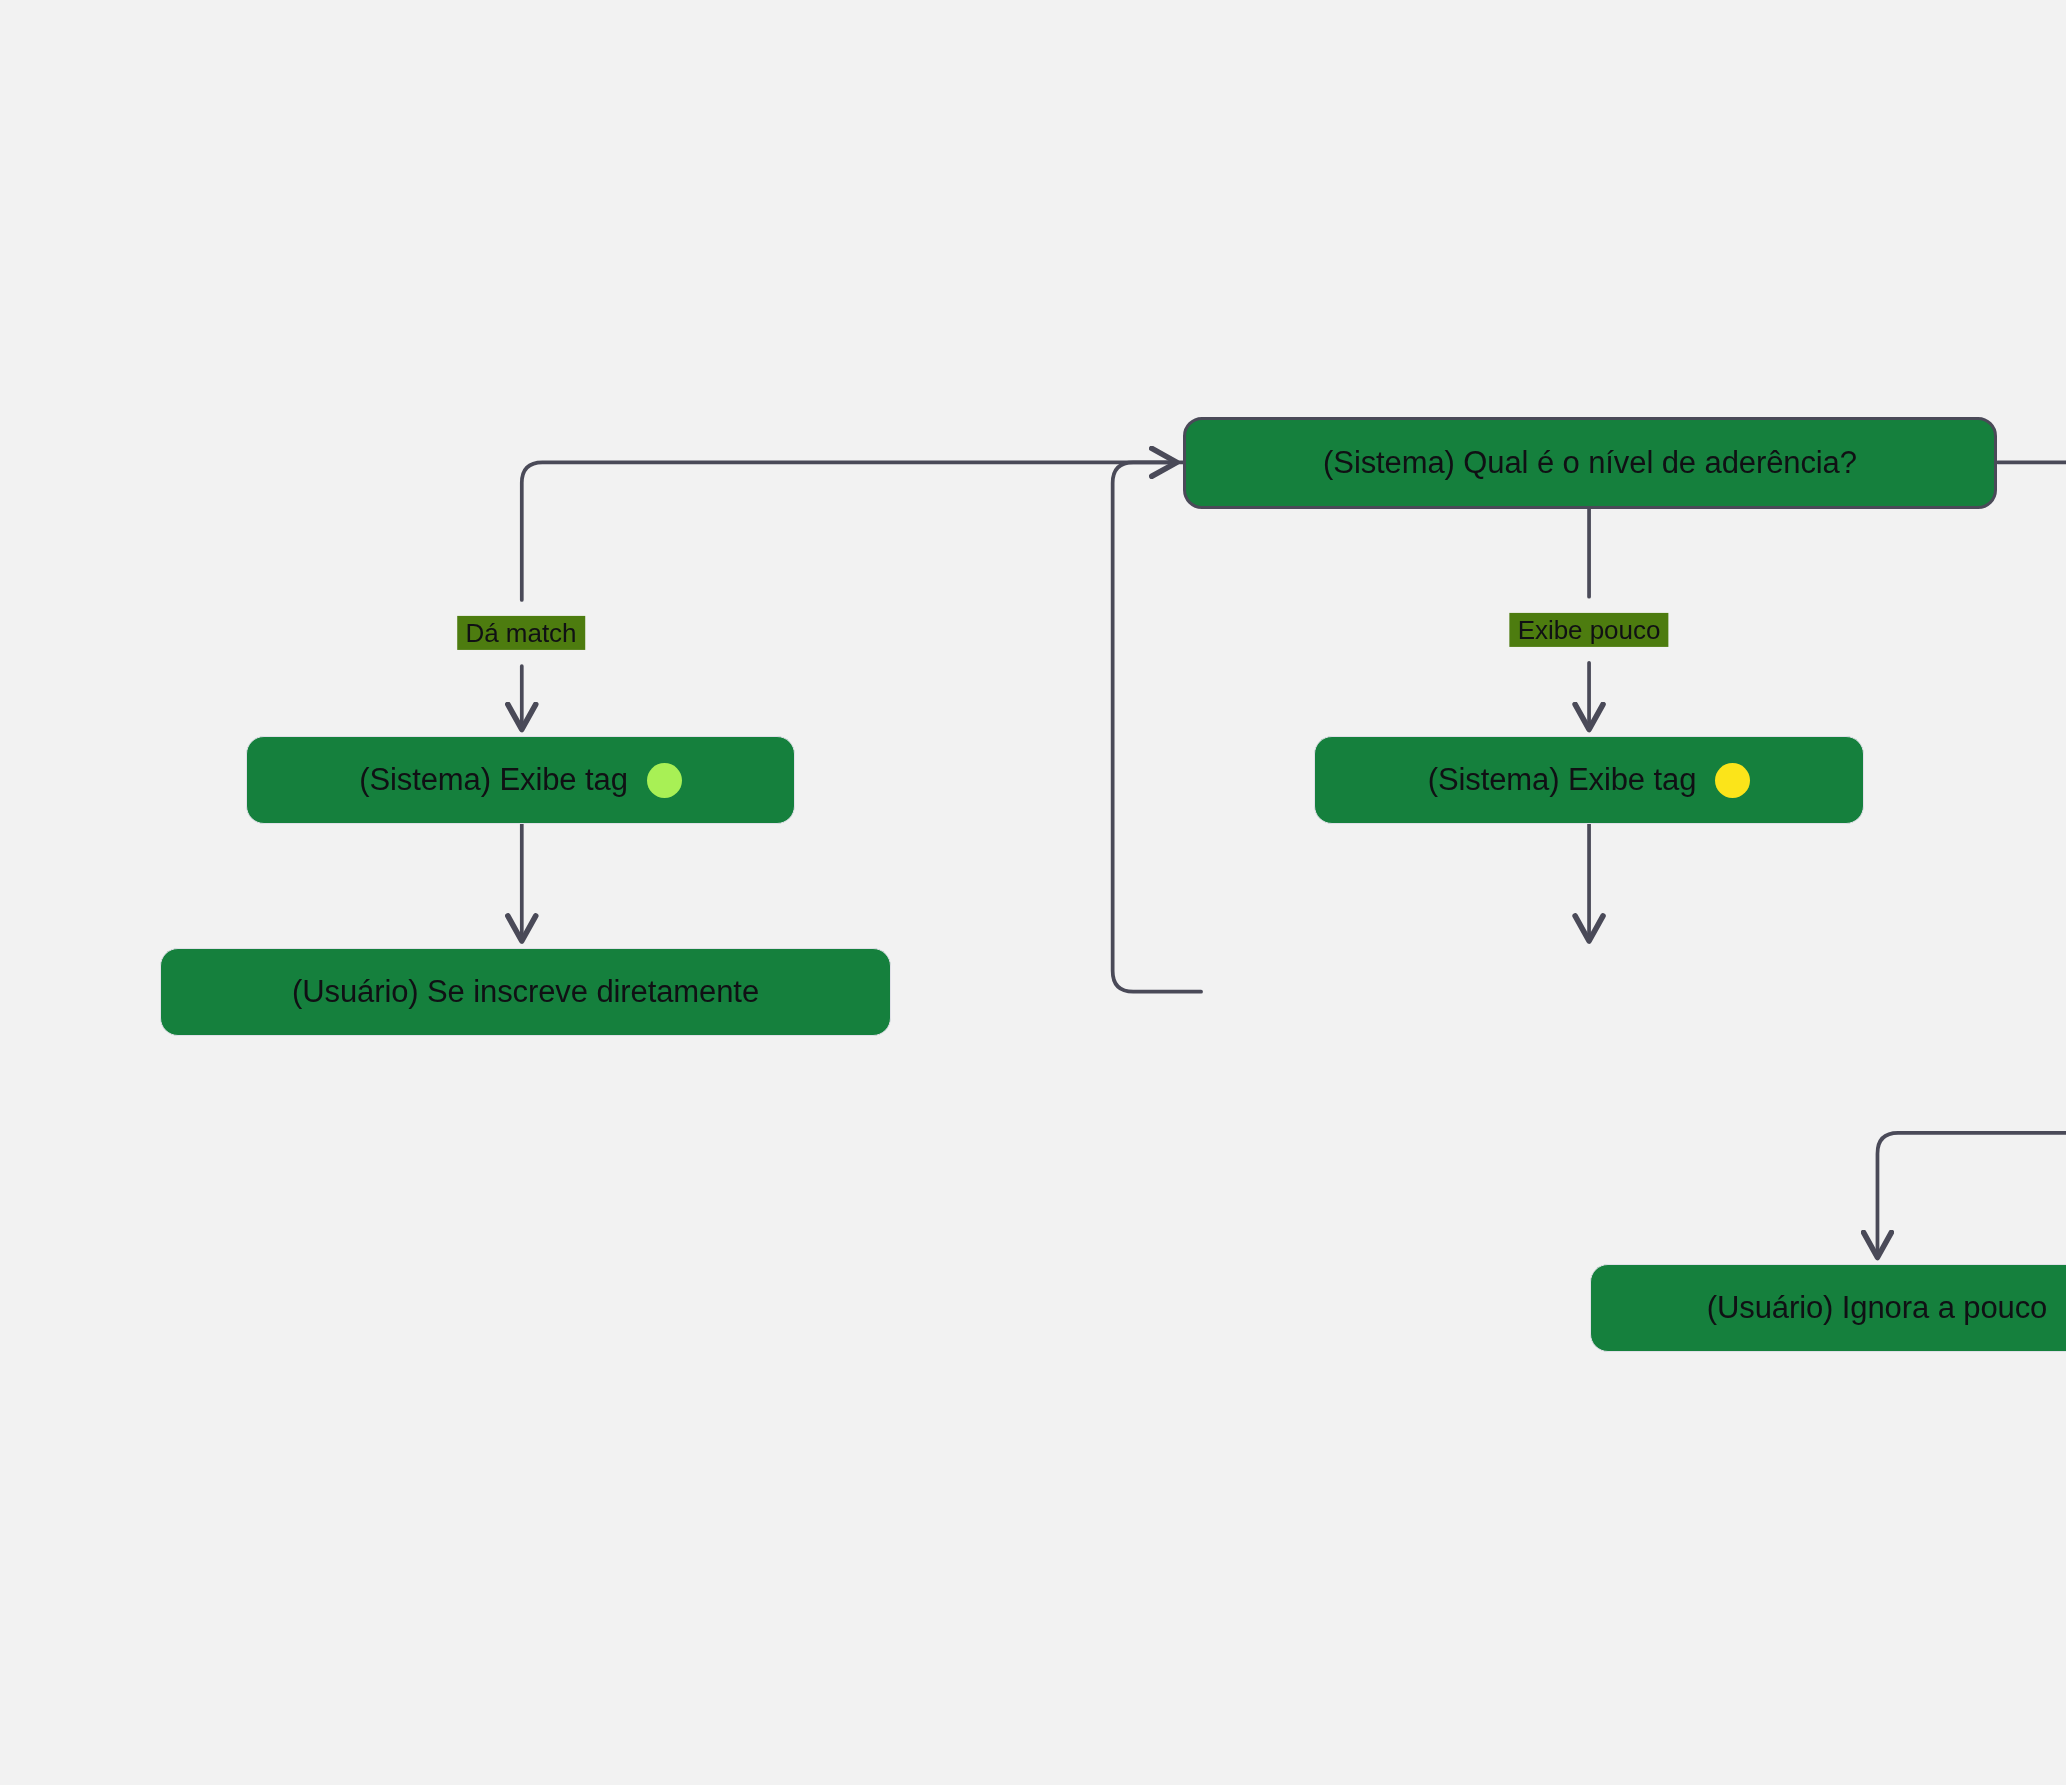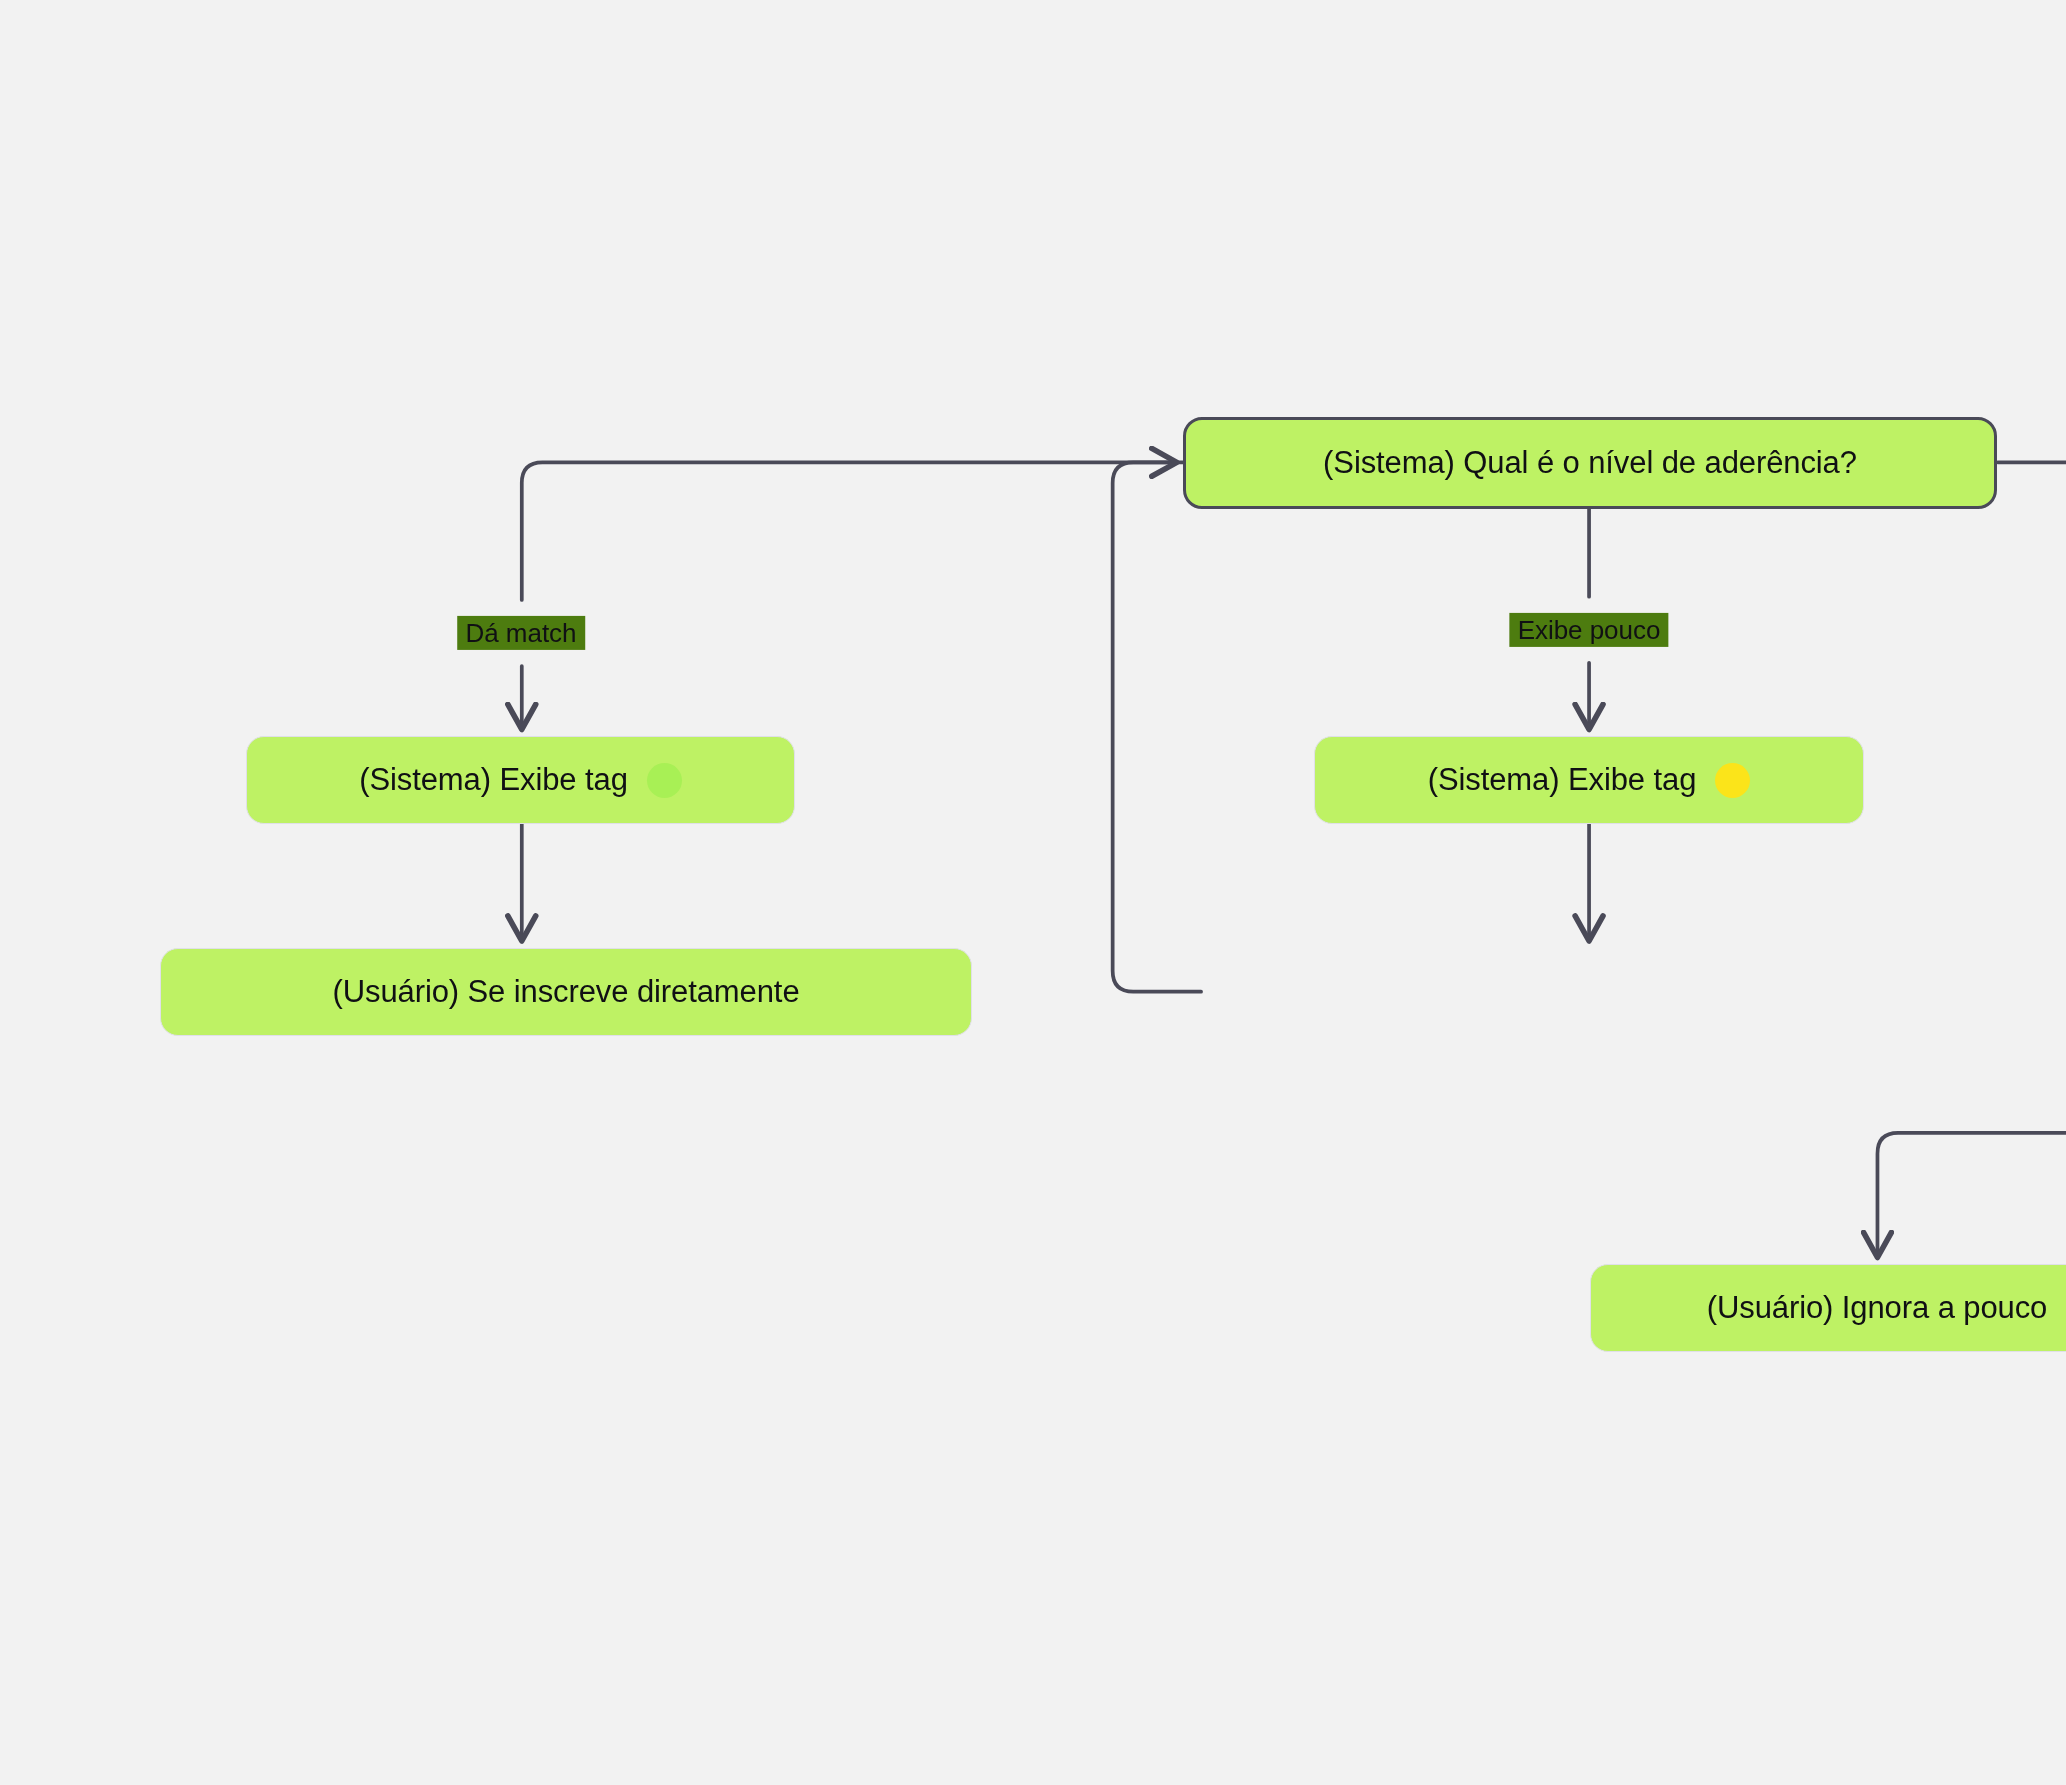--- a/index.html
+++ b/index.html
@@ -26,21 +26,21 @@
     width: 3174px;
     height: 1785px;
   }
   .node {
     position: absolute;
     box-sizing: border-box;
     display: flex;
     align-items: center;
     justify-content: center;
     gap: 19px;
-    background: #bef264;
+    background: #15803d;
     border-radius: 18px;
     border: 1.2px solid #e0e0e8;
     color: #101014;
     font-size: 31px;
     line-height: 1.15;
     letter-spacing: -0.1px;
     white-space: nowrap;
     padding: 0 22px;
   }
   .node.decision {
@@ -117,21 +117,21 @@
   <div class="node" style="left:246px; top:736px; width:549px; height:88px;">
     <span class="node-label">(Sistema) Exibe tag</span>
     <span class="tag-dot" style="background:#a8f055;"></span>
   </div>
 
   <div class="node" style="left:1314px; top:736px; width:550px; height:88px;">
     <span class="node-label">(Sistema) Exibe tag</span>
     <span class="tag-dot" style="background:#fbe41a;"></span>
   </div>
 
-  <div class="node" style="left:160px; top:948px; width:812px; height:88px;">
+  <div class="node" style="left:160px; top:948px; width:731px; height:88px;">
     <span class="node-label">(Usuário) Se inscreve diretamente</span>
   </div>
 
 
   <div class="node" style="left:1590px; top:1264px; width:574px; height:88px;">
     <span class="node-label">(Usuário) Ignora a pouco</span>
   </div>
 
   <div class="edge-label" style="left:521px; top:633px;">Dá match</div>
 

